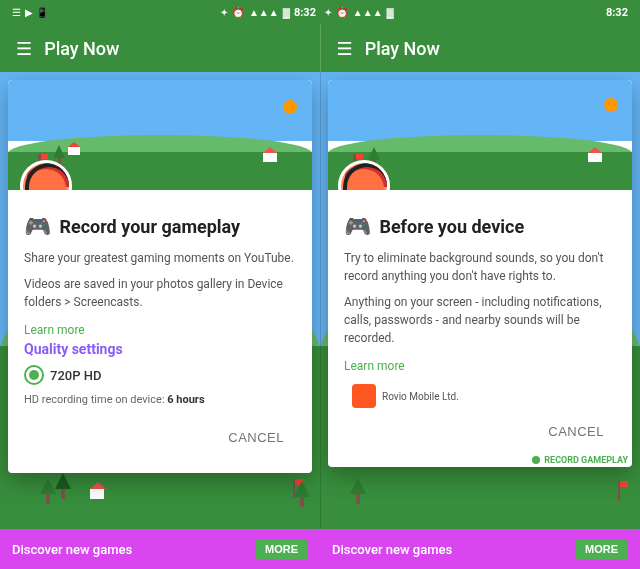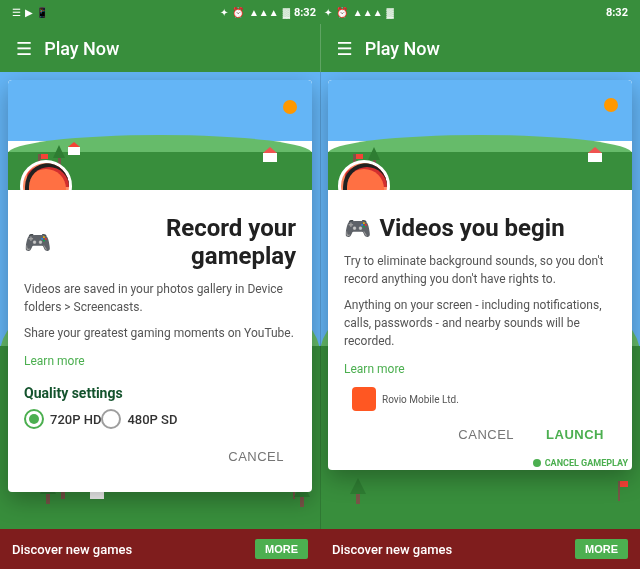--- a/index.html
+++ b/index.html
@@ -230,47 +230,47 @@
       align-items: center;
       gap: 8px;
       margin-bottom: 10px;
       padding-top: 8px;
     }
     .gamepad-icon {
       color: #4CAF50;
       font-size: 22px;
     }
     .dialog-title {
-      font-size: 24px;
+      font-size: 18px;
       font-weight: bold;
       color: #212121;
       text-align: right;
     }
     .dialog-text {
       font-size: 12px;
       color: #555;
       line-height: 1.5;
       margin-bottom: 8px;
     }
     .dialog-link {
       color: #4CAF50;
       font-size: 12px;
       text-decoration: none;
       text-align: right;
     }
     .section-title {
-      color: #14532d;
+      color: #8b5cf6;
       font-size: 14px;
       font-weight: bold;
-      margin: 16px 0 8px;
+      margin: 3px 0 8px;
     }
     .radio-group {
       display: flex;
       align-items: center;
-      gap: 0;
+      gap: 20px;
       margin-bottom: 8px;
     }
     .radio-option {
       display: flex;
       align-items: center;
       gap: 6px;
     }
     .radio-outer {
       width: 20px; height: 20px;
       border-radius: 50%;
@@ -324,21 +324,21 @@
       padding: 8px 12px;
       cursor: pointer;
       text-transform: uppercase;
       letter-spacing: 0.5px;
     }
 
     
     .bottom-bar {
       display: flex;
       height: 40px;
-      background: #7f1d1d;
+      background: #d946ef;
     }
     .bottom-bar-half {
       width: 50%;
       display: flex;
       align-items: center;
       justify-content: space-between;
       padding: 0 12px;
     }
     .discover-text {
       color: white;
@@ -511,36 +511,35 @@
             <div class="avatar-face"></div>
             <div class="avatar-headset"></div>
           </div>
         </div>
 
         <div class="dialog-body">
           <div class="dialog-title-row">
             <span class="gamepad-icon">🎮</span>
             <span class="dialog-title">Record your gameplay</span>
           </div>
+          <p class="dialog-text">Share your greatest gaming moments on YouTube.</p>
           <p class="dialog-text">Videos are saved in your photos gallery in Device folders &gt; Screencasts.</p>
-          <p class="dialog-text">Share your greatest gaming moments on YouTube.</p>
           <a class="dialog-link">Learn more</a>
           <div class="section-title">Quality settings</div>
           <div class="radio-group">
             <div class="radio-option">
               <div class="radio-outer selected">
                 <div class="radio-inner"></div>
               </div>
               <span class="radio-label">720P HD</span>
             </div>
-            <div class="radio-option">
-              <div class="radio-outer"></div>
-              <span class="radio-label">480P SD</span>
-            </div>
-          </div>
+          </div>
+          <p class="hd-info">
+            <span>HD recording time on device: </span><b>6 hours</b>
+          </p>
           <div class="dialog-actions">
             <button class="btn-cancel">CANCEL</button>
           </div>
         </div>
       </div>
     </div>
   </div>
 
   <div class="panel-bg">
 
@@ -582,39 +581,38 @@
           <div class="avatar" style="left:10px;bottom:-22px;">
             <div class="avatar-hair"></div>
             <div class="avatar-face"></div>
             <div class="avatar-headset"></div>
           </div>
         </div>
 
         <div class="dialog-body">
           <div class="dialog-title-row">
             <span class="gamepad-icon">🎮</span>
-            <span class="dialog-title">Videos you begin</span>
+            <span class="dialog-title">Before you device</span>
           </div>
           <p class="dialog-text">Try to eliminate background sounds, so you don't record anything you don't have rights to.</p>
           <p class="dialog-text">Anything on your screen - including notifications, calls, passwords - and nearby sounds will be recorded.</p>
           <a class="dialog-link">Learn more</a>
 
           
           <div class="rovio-row" style="margin-top:6px;">
             <div class="rovio-logo"></div>
             <span class="rovio-text">Rovio Mobile Ltd.</span>
             <div class="record-btn-area">
               <div class="record-dot"></div>
-              <span class="record-text">CANCEL GAMEPLAY</span>
+              <span class="record-text">RECORD GAMEPLAY</span>
             </div>
           </div>
 
           <div class="dialog-actions">
             <button class="btn-cancel">CANCEL</button>
-            <button class="btn-launch">LAUNCH</button>
           </div>
         </div>
       </div>
     </div>
   </div>
 </div>
 
 <div class="bottom-bar">
   <div class="bottom-bar-half">
     <span class="discover-text">Discover new games</span>

